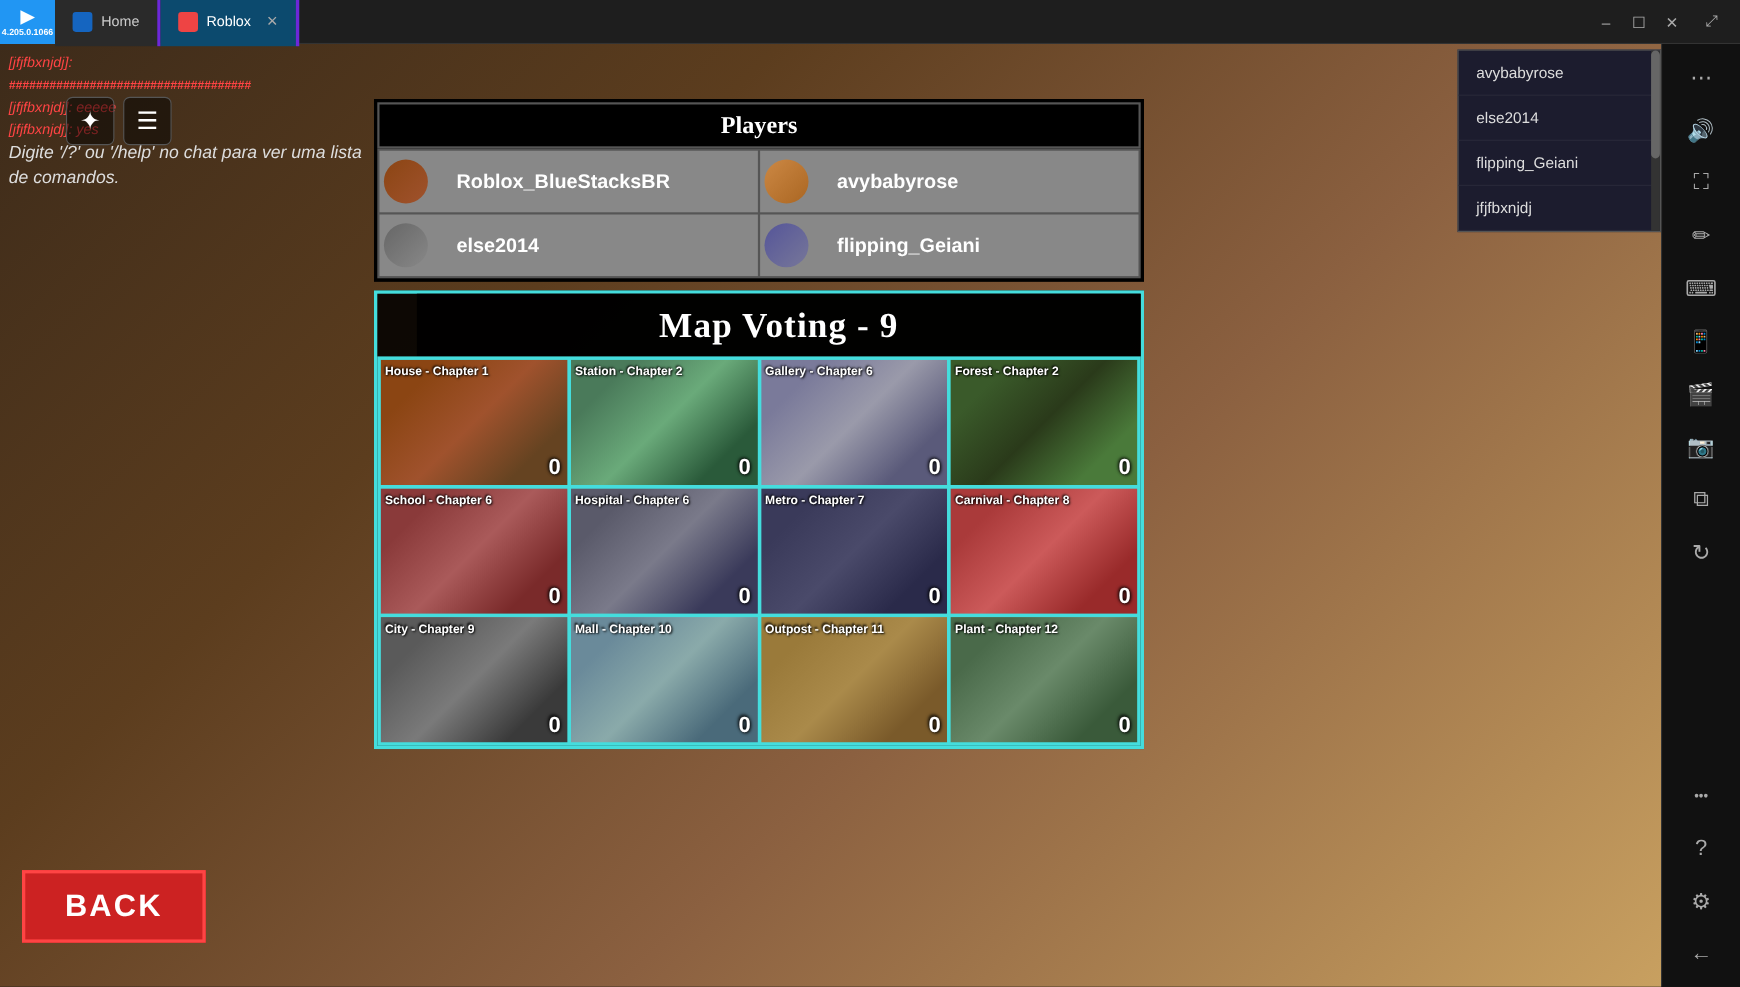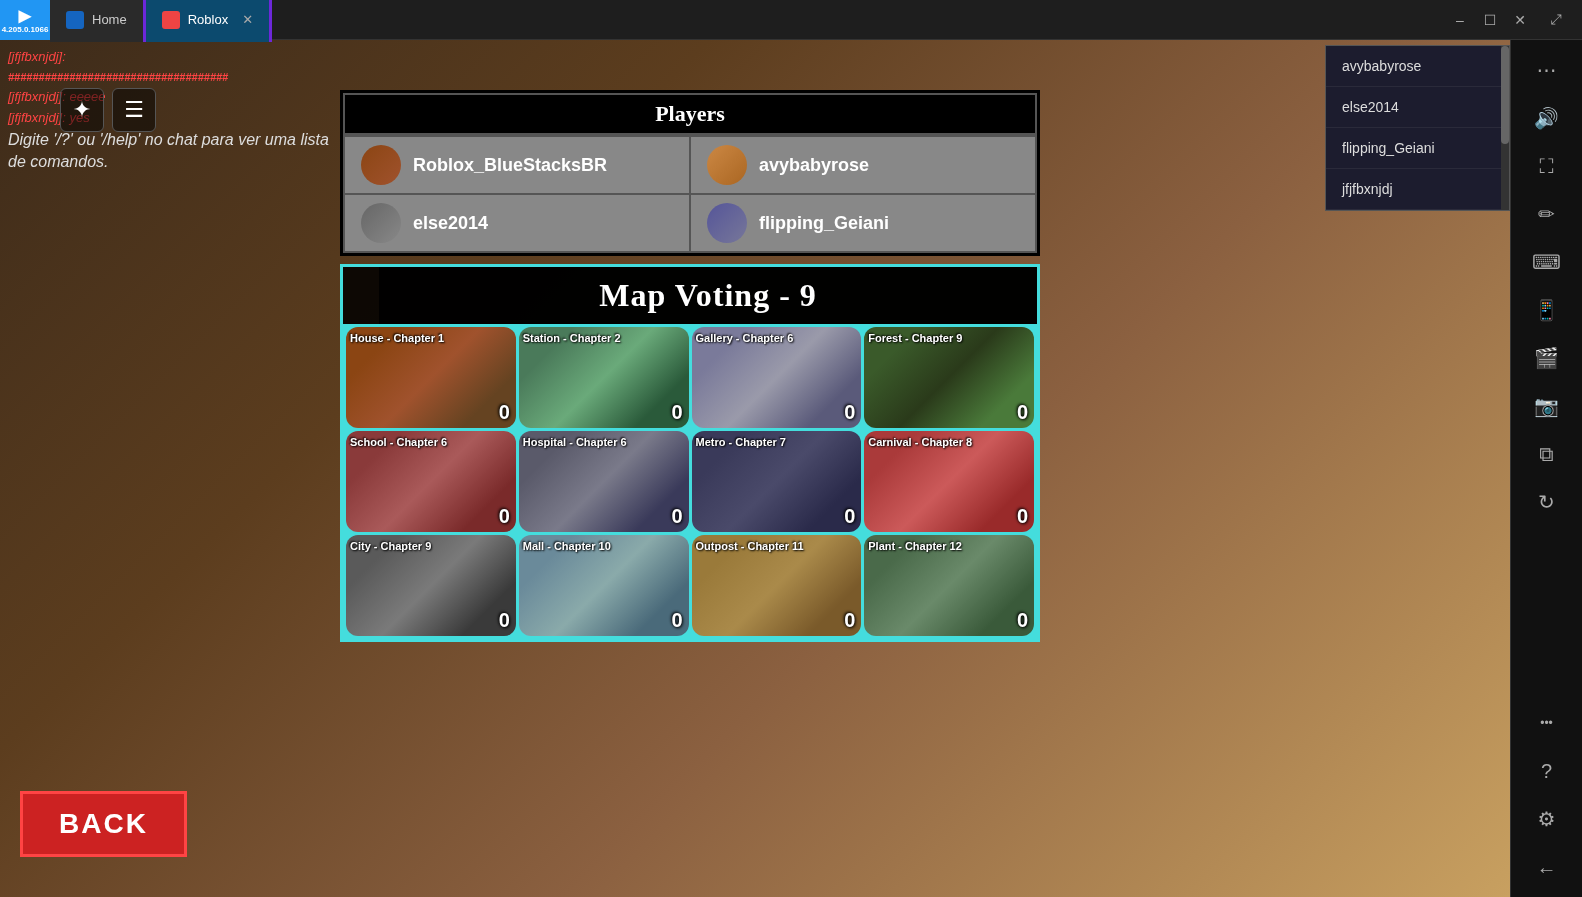--- a/index.html
+++ b/index.html
@@ -196,22 +196,22 @@
       display: grid;
       grid-template-columns: 1fr 1fr;
       gap: 2px;
       background: #555;
       padding: 2px;
     }
     .player-card {
       background: #888;
       display: flex;
       align-items: center;
-      gap: 12px;
-      padding: 8px 16px;
+      gap: 26px;
+      padding: 8px 4px;
     }
     .player-avatar {
       width: 40px;
       height: 40px;
       border-radius: 50%;
       background: #666;
       overflow: hidden;
       flex-shrink: 0;
     }
     .player-name {
@@ -240,25 +240,24 @@
     }
     .map-grid {
       display: grid;
       grid-template-columns: repeat(4, 1fr);
       gap: 3px;
       padding: 3px;
       background: #4dd;
     }
     .map-card {
       position: relative;
-      height: 101px;
+      height: 114px;
       background: #0f172a;
       overflow: hidden;
       cursor: pointer;
-      border-radius: 12px;
     }
     .map-thumbnail {
       width: 100%;
       height: 100%;
       display: flex;
       align-items: center;
       justify-content: center;
       font-size: 11px;
       color: rgba(255,255,255,0.3);
     }
@@ -448,21 +447,21 @@
           <span class="map-card-label">Station - Chapter 2</span>
           <span class="map-vote-count">0</span>
         </div>
         <div class="map-card">
           <div class="map-thumbnail thumb-gallery"></div>
           <span class="map-card-label">Gallery - Chapter 6</span>
           <span class="map-vote-count">0</span>
         </div>
         <div class="map-card">
           <div class="map-thumbnail thumb-forest"></div>
-          <span class="map-card-label">Forest - Chapter 9</span>
+          <span class="map-card-label">Forest - Chapter 2</span>
           <span class="map-vote-count">0</span>
         </div>
 
         <div class="map-card">
           <div class="map-thumbnail thumb-school"></div>
           <span class="map-card-label">School - Chapter 6</span>
           <span class="map-vote-count">0</span>
         </div>
         <div class="map-card">
           <div class="map-thumbnail thumb-hospital"></div>

